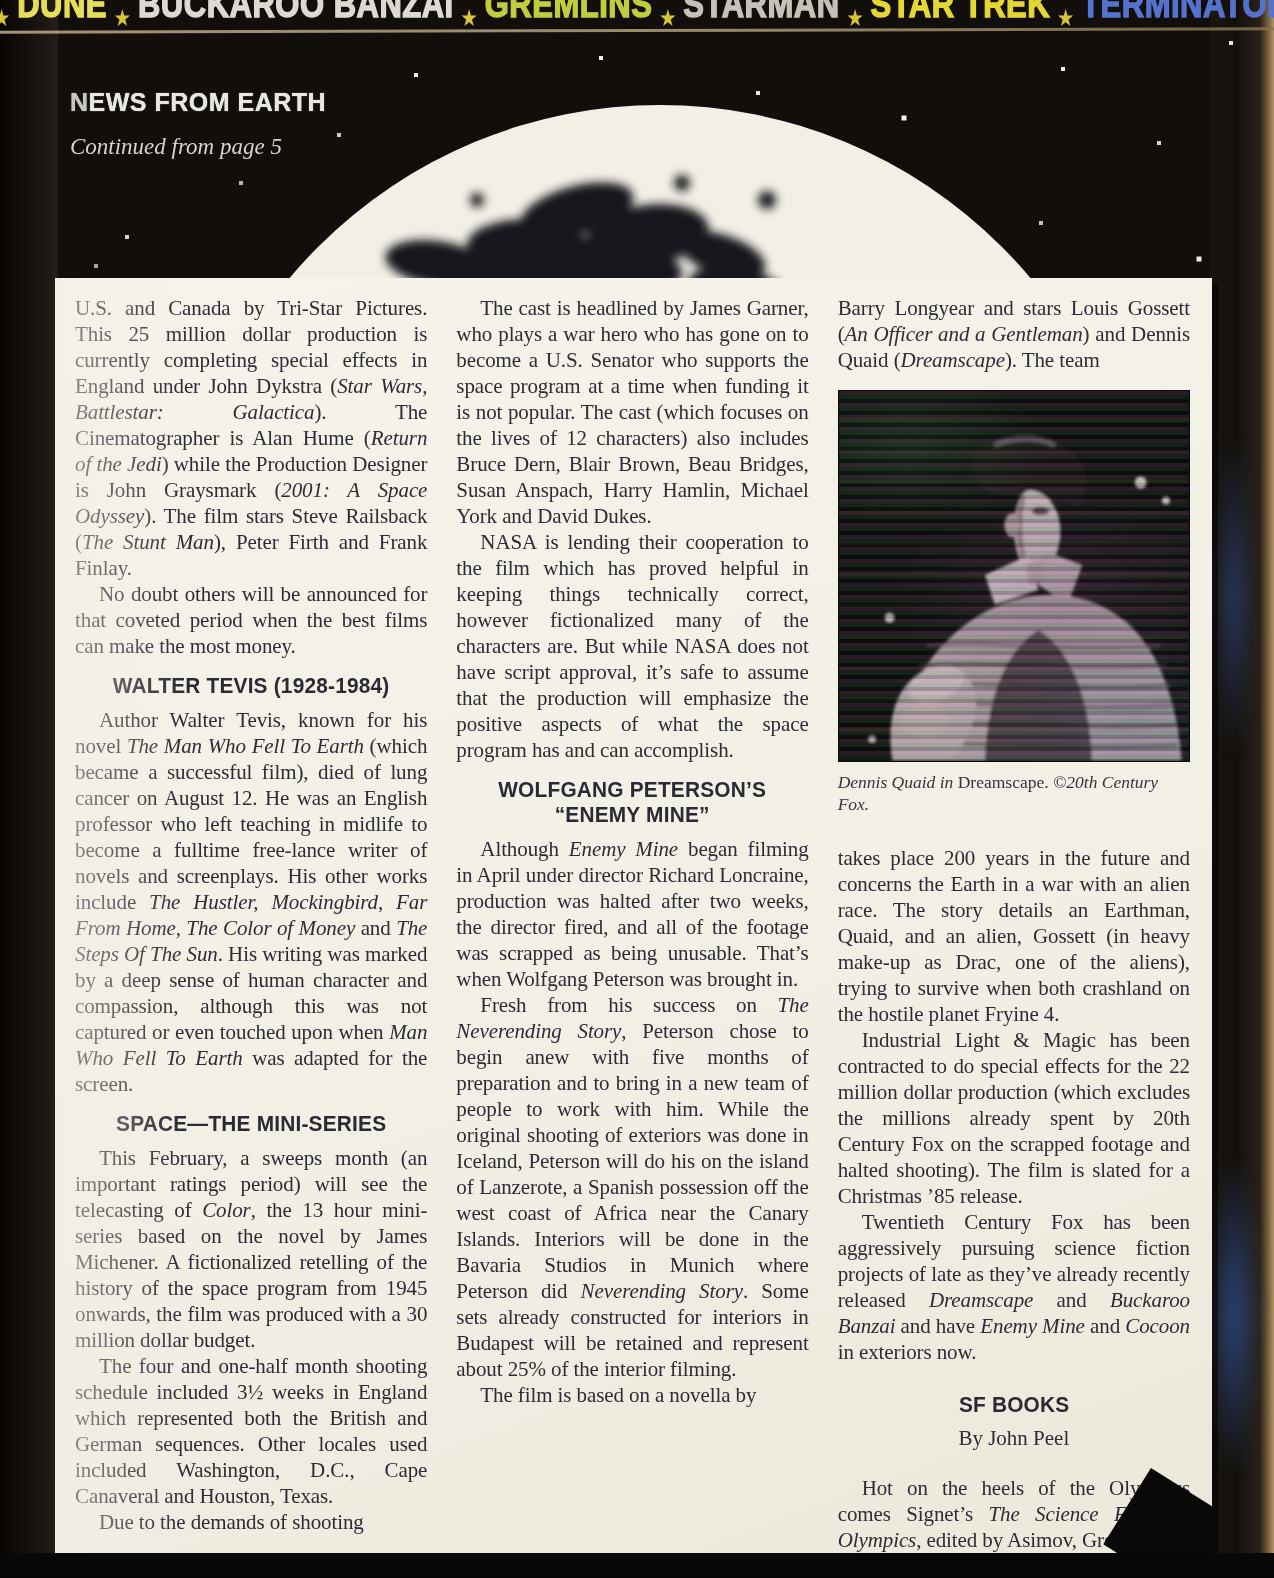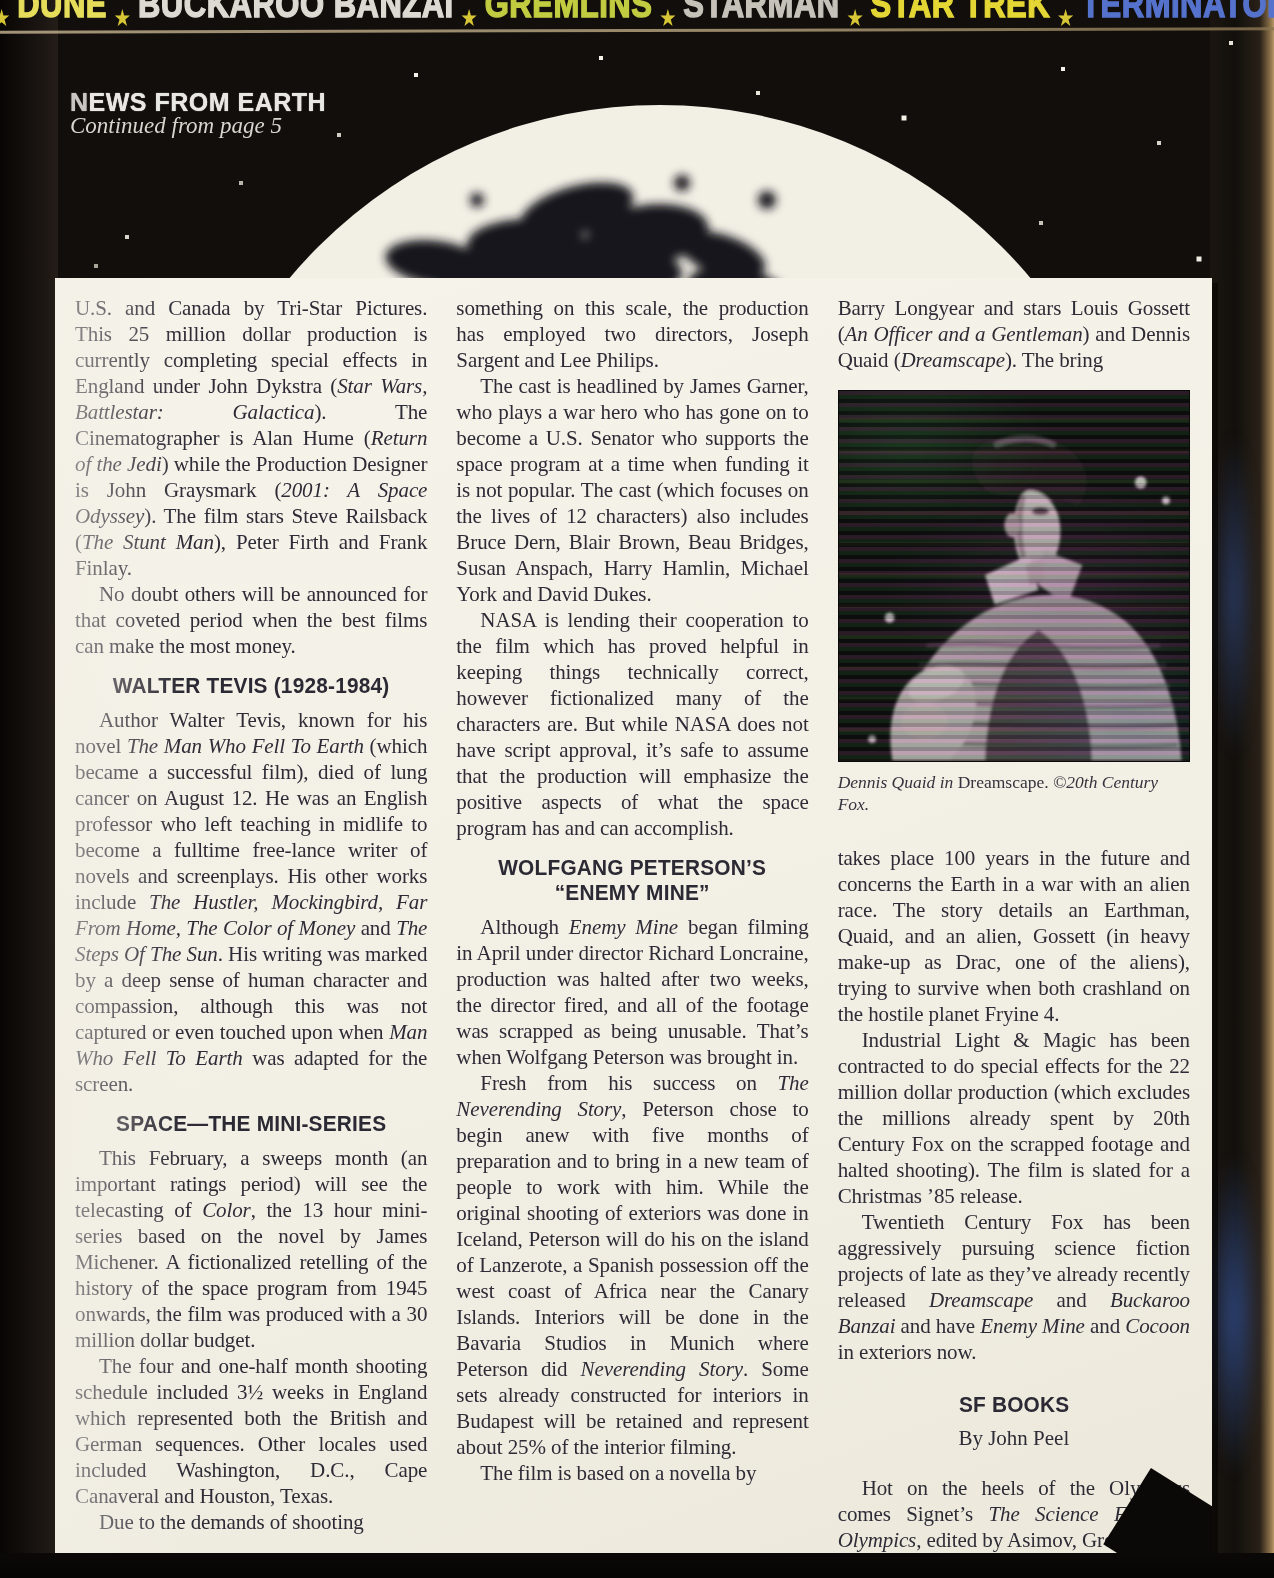--- a/index.html
+++ b/index.html
@@ -26,21 +26,21 @@
     transform:rotate(-.15deg);z-index:3;}
 
   
   .hdr-title{
     position:absolute;left:70px;top:90px;z-index:3;
     font:700 25px/1 "Liberation Sans",sans-serif;color:#e9e7e2;letter-spacing:.5px;
     text-shadow:0 0 1px #fff;
   }
   .hdr-title::first-letter{opacity:.85;}
   .hdr-sub{
-    position:absolute;left:70px;top:112px;z-index:3;
+    position:absolute;left:70px;top:133px;z-index:3;
     font:italic 23px/1.2 "Liberation Serif",serif;color:#d8d5ce;
   }
 
   .stars{position:absolute;left:0;top:0;width:2px;height:2px;background:transparent;z-index:1;
     box-shadow:
       415px 74px 0 1px #f5f2ea, 600px 57px 0 1px #f5f2ea, 757px 92px 0 1px #e8e4da,
       903px 117px 0 1.5px #f5f2ea, 1062px 68px 0 1px #f5f2ea, 1158px 142px 0 1px #d8d4ca,
       1230px 42px 0 1px #e8e4da, 338px 134px 0 1px #cfccc2, 240px 182px 0 1px #b9b6ac,
       126px 236px 0 1px #d8d4ca, 95px 265px 0 1px #a8a59b, 960px 248px 0 1px #e8e4da,
       1040px 222px 0 1px #c8c4ba, 1198px 258px 0 1.5px #f0ece2, 910px 180px 0 1px #b8b4aa;
@@ -174,35 +174,34 @@
         <p><span>Author Walter Tevis, known for his novel </span><em>The Man Who Fell To Earth</em><span> (which became a successful film), died of lung cancer on August 12. He was an English professor who left teaching in midlife to become a fulltime free-lance writer of novels and screenplays. His other works include </span><em>The Hustler, Mockingbird, Far From Home, The Color of Money</em><span> and </span><em>The Steps Of The Sun</em><span>. His writing was marked by a deep sense of human character and compassion, although this was not captured or even touched upon when </span><em>Man Who Fell To Earth</em><span> was adapted for the screen.</span></p>
         <div class="head">
           <div>SPACE—THE MINI-SERIES</div>
         </div>
         <p><span>This February, a sweeps month (an important ratings period) will see the telecasting of </span><em>Color</em><span>, the 13 hour mini-series based on the novel by James Michener. A fictionalized retelling of the history of the space program from 1945 onwards, the film was produced with a 30 million dollar budget.</span></p>
         <p><span>The four and one-half month shooting schedule included 3½ weeks in England which represented both the British and German sequences. Other locales used included Washington, D.C., Cape Canaveral and Houston, Texas.</span></p>
         <p><span>Due to the demands of shooting</span></p>
       </div>
 
     <div class="col">
-        <p class="ni"><span>something on this scale, the production has employed two directors, Joseph Sargent and Lee Philips.</span></p>
         <p><span>The cast is headlined by James Garner, who plays a war hero who has gone on to become a U.S. Senator who supports the space program at a time when funding it is not popular. The cast (which focuses on the lives of 12 characters) also includes Bruce Dern, Blair Brown, Beau Bridges, Susan Anspach, Harry Hamlin, Michael York and David Dukes.</span></p>
         <p><span>NASA is lending their cooperation to the film which has proved helpful in keeping things technically correct, however fictionalized many of the characters are. But while NASA does not have script approval, it’s safe to assume that the production will emphasize the positive aspects of what the space program has and can accomplish.</span></p>
         <div class="head">
           <div>WOLFGANG PETERSON’S</div>
           <div>“ENEMY MINE”</div>
         </div>
         <p><span>Although </span><em>Enemy Mine</em><span> began filming in April under director Richard Loncraine, production was halted after two weeks, the director fired, and all of the footage was scrapped as being unusable. That’s when Wolfgang Peterson was brought in.</span></p>
         <p><span>Fresh from his success on </span><em>The Neverending Story</em><span>, Peterson chose to begin anew with five months of preparation and to bring in a new team of people to work with him. While the original shooting of exteriors was done in Iceland, Peterson will do his on the island of Lanzerote, a Spanish possession off the west coast of Africa near the Canary Islands. Interiors will be done in the Bavaria Studios in Munich where Peterson did </span><em>Neverending Story</em><span>. Some sets already constructed for interiors in Budapest will be retained and represent about 25% of the interior filming.</span></p>
         <p><span>The film is based on a novella by</span></p>
       </div>
 
     <div class="col">
       <div>
-          <p class="ni"><span>Barry Longyear and stars Louis Gossett (</span><em>An Officer and a Gentleman</em><span>) and Dennis Quaid (</span><em>Dreamscape</em><span>). The bring</span></p>
+          <p class="ni"><span>Barry Longyear and stars Louis Gossett (</span><em>An Officer and a Gentleman</em><span>) and Dennis Quaid (</span><em>Dreamscape</em><span>). The team</span></p>
         </div>
 
       <figure class="photo" style="margin-left:0;margin-right:0;">
         <svg viewBox="0 0 360 372" width="100%" height="100%" preserveAspectRatio="none">
           <defs>
               <filter id="soft" x="-10%" y="-10%" width="120%" height="120%">
                 <feGaussianBlur stdDeviation="1.4"></feGaussianBlur>
               </filter>
             </defs>
           <rect width="360" height="372" fill="#0d0f0c"></rect>
@@ -231,21 +230,21 @@
             <path d="M150,372 C152,310 170,262 205,240 C240,262 258,312 260,372 Z" fill="#392d35" opacity=".85"></path>
             <path d="M55,372 C48,332 58,298 85,282 C112,268 135,280 140,305 C144,330 130,358 112,372 Z" fill="#d2c4c8"></path>
             <ellipse cx="100" cy="295" rx="30" ry="16" transform="rotate(-20 100 295)" fill="#e6d8da"></ellipse>
             <ellipse cx="88" cy="332" rx="24" ry="18" fill="#dcc9cc"></ellipse>
           </g>
         </svg>
       </figure>
       <figcaption class="caption"><em>Dennis Quaid in </em><span>Dreamscape.</span><em> ©20th Century Fox.</em></figcaption>
 
       <div>
-          <p class="ni"><span>takes place 100 years in the future and concerns the Earth in a war with an alien race. The story details an Earthman, Quaid, and an alien, Gossett (in heavy make-up as Drac, one of the aliens), trying to survive when both crashland on the hostile planet Fryine 4.</span></p>
+          <p class="ni"><span>takes place 200 years in the future and concerns the Earth in a war with an alien race. The story details an Earthman, Quaid, and an alien, Gossett (in heavy make-up as Drac, one of the aliens), trying to survive when both crashland on the hostile planet Fryine 4.</span></p>
           <p><span>Industrial Light &amp; Magic has been contracted to do special effects for the 22 million dollar production (which excludes the millions already spent by 20th Century Fox on the scrapped footage and halted shooting). The film is slated for a Christmas ’85 release.</span></p>
           <p><span>Twentieth Century Fox has been aggressively pursuing science fiction projects of late as they’ve already recently released </span><em>Dreamscape</em><span> and </span><em>Buckaroo Banzai</em><span> and have </span><em>Enemy Mine</em><span> and </span><em>Cocoon</em><span> in exteriors now.</span></p>
           <div class="head" style="margin-top: 28px;">
             <div>SF BOOKS</div>
           </div>
           <div class="by">By John Peel</div>
           <p style="margin-top: 22px;"><span>Hot on the heels of the Olympics comes Signet’s </span><em>The Science Fictional Olympics</em><span>, edited by Asimov, Green-</span></p>
         </div>
     </div>
 

